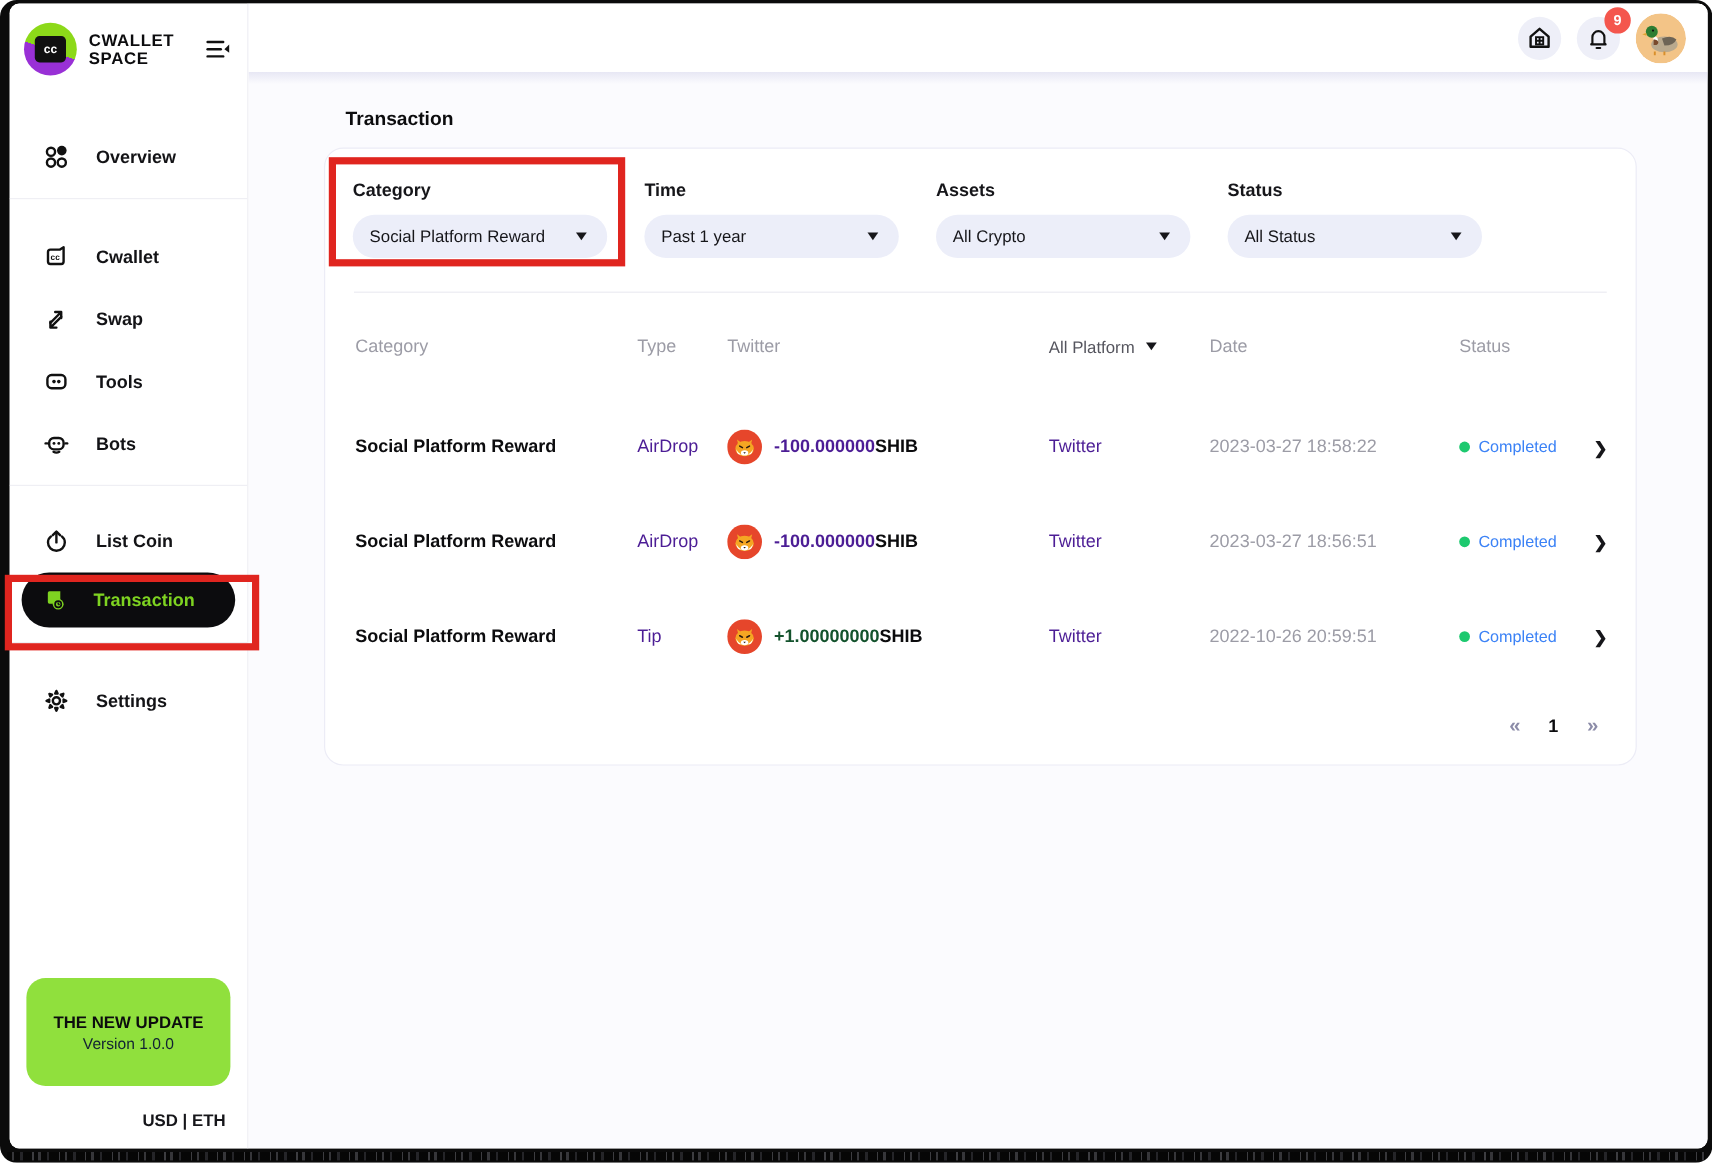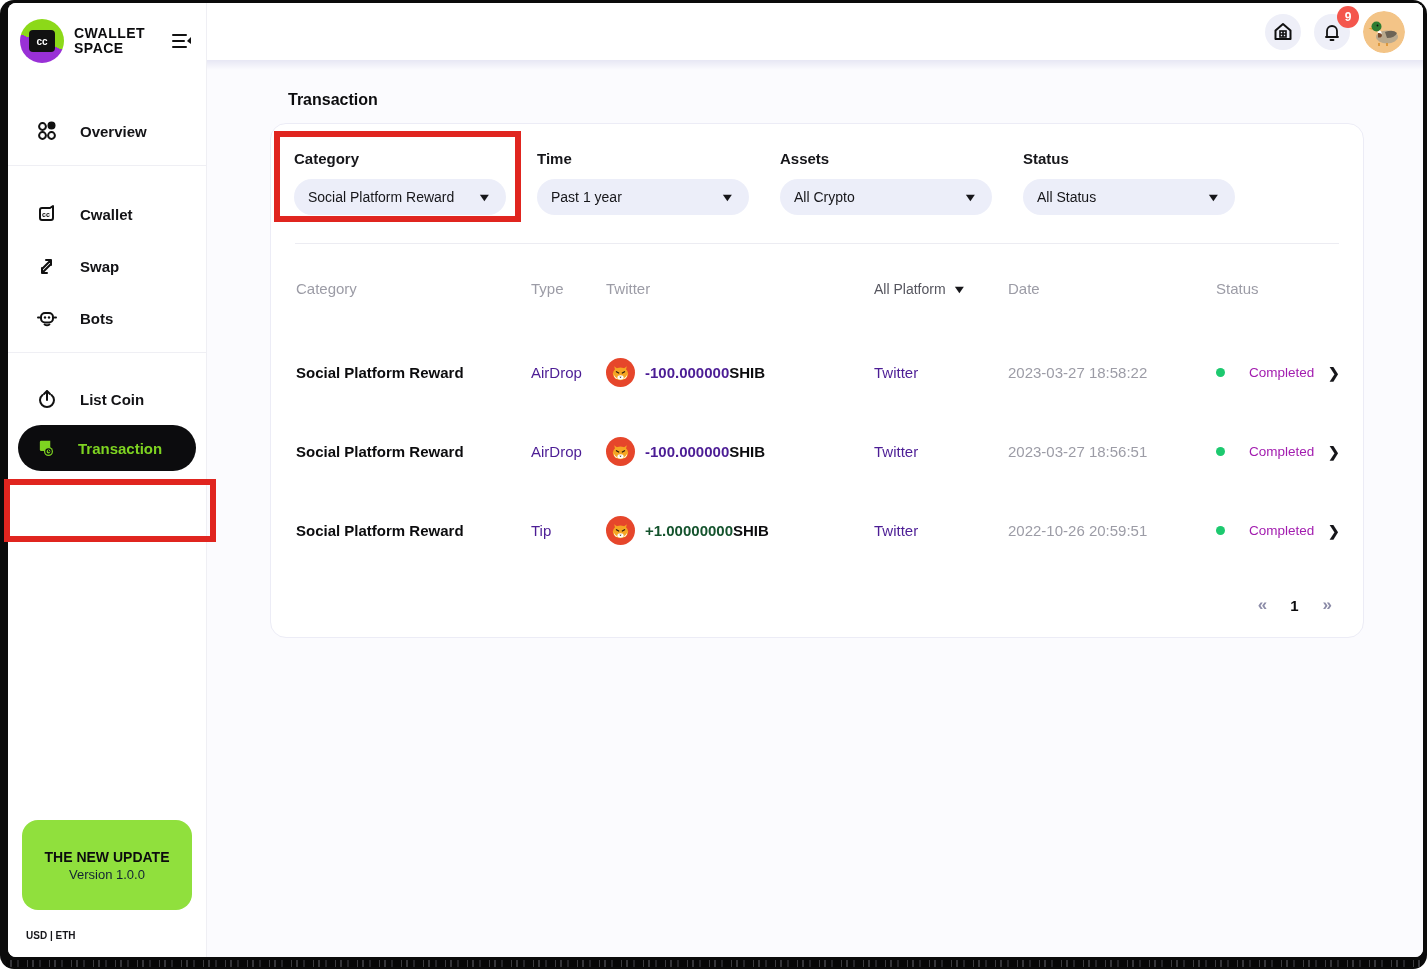--- a/index.html
+++ b/index.html
@@ -23,21 +23,21 @@
   .nav { display:flex; flex-direction:column; }
   .nav-item { display:flex; align-items:center; height:48px; padding-left:28px; cursor:pointer; color:#131316; font-size:15px; font-weight:600; }
   .nav-item .nav-icon { width:22px; height:22px; margin-right:22px; display:flex; align-items:center; justify-content:center; flex:none; }
   .nav-divider { height:1px; background:#efeff4; margin:10px 0; }
   .nav-item.active { background:#0c0c0e; border-radius:26px; margin:2px 10px; height:46px; padding-left:16px; color:#7ed321; font-weight:bold; }
 
   .sidebar-spacer { flex:1; }
   .update-box { margin:0 14px 20px 14px; background:#90e03d; border-radius:16px; height:90px; display:flex; flex-direction:column; align-items:center; justify-content:center; text-align:center; }
   .update-title { font-size:14px; font-weight:bold; color:#0c0c0e; }
   .update-version { font-size:13px; color:#123; margin-top:2px; }
-  .currency-row { padding:0 18px 16px 18px; font-size:10px; font-weight:bold; color:#16161a; }
+  .currency-row { padding:0 18px 16px 18px; font-size:14px; font-weight:bold; color:#16161a;text-align:right; }
 
   
   .main { flex:1; display:flex; flex-direction:column; background:#fbfbfe; min-width:0; }
   .topbar { height:57px; background:#fff; display:flex; align-items:center; justify-content:flex-end; padding-right:10px; flex:none; }
   .topbar-shadow { height:10px; background:linear-gradient(180deg, #e7e7f4 0%, rgba(251,251,254,0) 100%); flex:none; }
   .icon-circle { width:36px; height:36px; border-radius:50%; background:#eeeff8; display:flex; align-items:center; justify-content:center; cursor:pointer; margin-right:13px; position:relative; }
   .badge { position:absolute; top:-8px; right:-9px; min-width:22px; height:22px; border-radius:11px; background:#f4564d; color:#fff; font-size:12px; font-weight:bold; display:flex; align-items:center; justify-content:center; }
   .avatar { width:42px; height:42px; border-radius:50%; overflow:hidden; cursor:pointer; margin-right:8px; flex:none; }
 
   .page-body { flex:1; position:relative; }
@@ -61,21 +61,21 @@
   .trow { height:79px; cursor:default; }
   .td-cat { font-size:15px; font-weight:bold; color:#0c0c0e; }
   .td-type, .td-platform { font-size:15px; color:#4c1d95; }
   .td-amount { display:flex; align-items:center; gap:10px; }
   .coin-icon { width:29px; height:29px; flex:none; }
   .amt { font-size:15px; font-weight:bold; }
   .amt.negative { color:#4c1d95; }
   .amt.positive { color:#14532d; }
   .amt-sym { font-size:15px; font-weight:bold; color:#0c0c0e; }
   .td-date { font-size:15px; color:#9c9ca6; }
-  .td-status { display:flex; align-items:center; gap:24px; font-size:13.5px; color:#a21caf; }
+  .td-status { display:flex; align-items:center; gap:7px; font-size:13.5px; color:#3b82f6; }
   .status-dot { width:9px; height:9px; border-radius:50%; background:#1dc96f; flex:none; }
   .row-arrow { font-size:14px; font-weight:bold; color:#16161a; cursor:pointer; }
 
   .pagination { position:absolute; right:32px; bottom:22px; display:flex; align-items:center; gap:24px; }
   .pg-btn { font-size:17px; font-weight:bold; color:#8c8ca8; cursor:pointer; letter-spacing:-1px; }
   .pg-num { font-size:15px; font-weight:bold; color:#0c0c0e; }
 
   
   .annot { position:absolute; border:6px solid #e0251f; pointer-events:none; z-index:50; }
   .annot-category { left:274px; top:131px; width:247px; height:91px; }
@@ -143,20 +143,30 @@
             <svg width="22" height="22" viewBox="0 0 22 22">
                 <g stroke="#111" stroke-width="2" fill="none" stroke-linecap="round" stroke-linejoin="round">
                   <path d="M5 13 L14 4 M14 4 L14 9 M14 4 L9 4" transform="translate(1,1)"></path>
                   <path d="M16 8 L7 17 M7 17 L7 12 M7 17 L12 17" transform="translate(-1,1)"></path>
                 </g>
               </svg>
           </span>
           <span>Swap</span>
         </div>
 
+        <div class="nav-item" style="margin-top:4px;">
+          <span class="nav-icon">
+            <svg width="22" height="22" viewBox="0 0 22 22">
+                <rect x="3.5" y="5.5" width="15" height="11" rx="3.5" fill="none" stroke="#111" stroke-width="2"></rect>
+                <circle cx="9" cy="11" r="1.5" fill="#111"></circle>
+                <circle cx="13" cy="11" r="1.5" fill="#111"></circle>
+              </svg>
+          </span>
+          <span>Tools</span>
+        </div>
 
         <div class="nav-item" style="margin-top:4px;">
           <span class="nav-icon">
             <svg width="22" height="22" viewBox="0 0 22 22">
                 <rect x="5" y="6" width="12" height="9.5" rx="4" fill="none" stroke="#111" stroke-width="2"></rect>
                 <circle cx="9" cy="10.5" r="1.2" fill="#111"></circle>
                 <circle cx="13" cy="10.5" r="1.2" fill="#111"></circle>
                 <line x1="2" y1="10.5" x2="3.3" y2="10.5" stroke="#111" stroke-width="2" stroke-linecap="round"></line>
                 <line x1="18.7" y1="10.5" x2="20" y2="10.5" stroke="#111" stroke-width="2" stroke-linecap="round"></line>
                 <path d="M8.5 17.5 Q11 19 13.5 17.5" fill="none" stroke="#111" stroke-width="1.8" stroke-linecap="round"></path>
@@ -186,20 +196,31 @@
                 <circle cx="14.5" cy="14.5" r="2.6" fill="none" stroke="#0c0c0e" stroke-width="1.4"></circle>
                 <line x1="14.5" y1="13" x2="14.5" y2="14.7" stroke="#0c0c0e" stroke-width="1.2"></line>
                 <line x1="14.5" y1="14.7" x2="15.8" y2="14.7" stroke="#0c0c0e" stroke-width="1.2"></line>
               </svg>
           </span>
           <span>Transaction</span>
         </div>
 
         <div class="nav-divider"></div>
 
+        <div class="nav-item" style="margin-top:14px;">
+          <span class="nav-icon">
+            <svg width="22" height="22" viewBox="0 0 22 22">
+                <g fill="none" stroke="#111" stroke-width="2">
+                  <circle cx="11" cy="11" r="3"></circle>
+                  <path d="M11 2.8 L12 5 L10 5 Z M11 19.2 L12 17 L10 17 Z M2.8 11 L5 10 L5 12 Z M19.2 11 L17 10 L17 12 Z M5.2 5.2 L7.4 5.9 L5.9 7.4 Z M16.8 16.8 L14.6 16.1 L16.1 14.6 Z M16.8 5.2 L16.1 7.4 L14.6 5.9 Z M5.2 16.8 L5.9 14.6 L7.4 16.1 Z" stroke-linejoin="round"></path>
+                </g>
+              </svg>
+          </span>
+          <span>Settings</span>
+        </div>
       </nav>
 
       <div class="sidebar-spacer"></div>
 
       <div class="update-box">
         <div class="update-title">THE NEW UPDATE</div>
         <div class="update-version">Version 1.0.0</div>
       </div>
 
       <div class="currency-row">USD | ETH</div>

